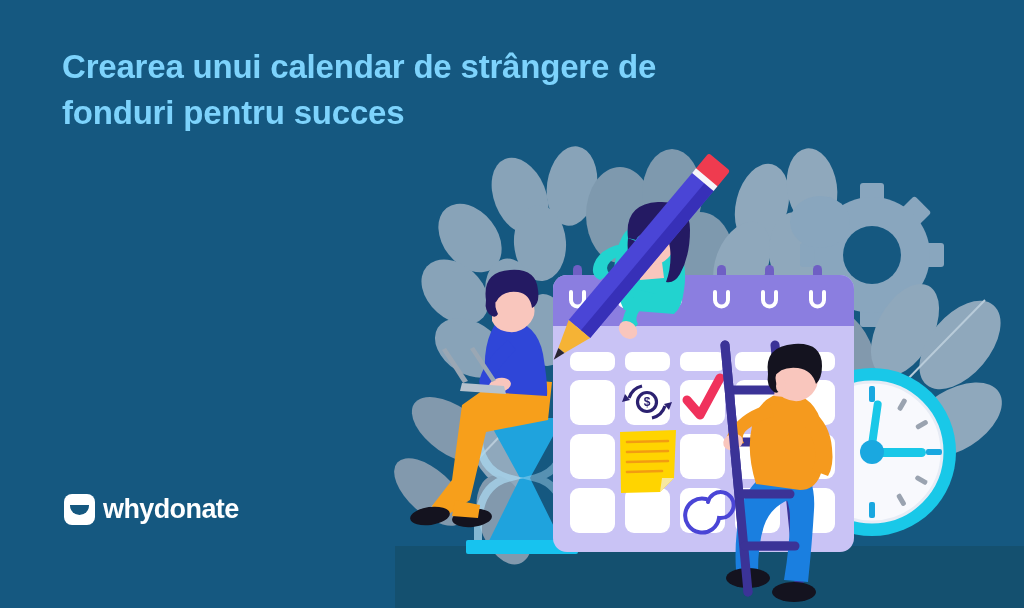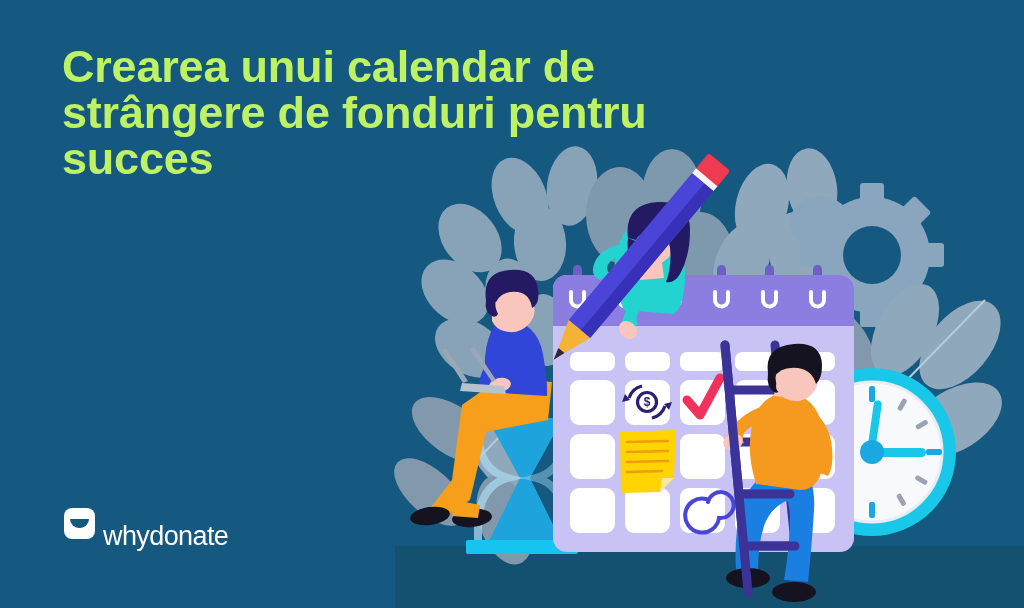--- a/index.html
+++ b/index.html
@@ -21,43 +21,42 @@
     background:#155880;
   }
   .ground-dark {
     position:absolute; left:395px; bottom:0; width:629px; height:62px;
     background:#14506f;
   }
   
   .headline {
     position:absolute; left:62px; top:44px;
     width:700px;
-    color:#bef264;
-    font-size:45px; font-weight:bold; line-height:46px;
+    color:#7dd3fc;
+    font-size:33px; font-weight:bold; line-height:46px;
     letter-spacing:-0.2px;
   }
   
   .logo {
     position:absolute; left:64px; top:494px;
     display:flex; align-items:center; gap:8px;
   }
   .logo-mark {
     width:31px; height:31px; border-radius:8px; background:#ffffff;
     position:relative; flex:0 0 auto;
   }
   .logo-mark::after {
     content:""; position:absolute;
     left:6px; top:11px; width:19px; height:9.5px;
     background:#155880;
     border-radius:0 0 10px 10px;
   }
   .logo-text {
-    color:#ffffff; font-size:27px; font-weight:normal; letter-spacing:-0.6px;
+    color:#ffffff; font-size:27px; font-weight:bold; letter-spacing:-0.6px;
     line-height:31px;
-    margin-top:27px;
   }
   
   .illus { position:absolute; left:0; top:0; width:1024px; height:608px; }
   .illus svg { display:block; }
 </style>
 </head>
 <body>
 
 <div id="banner">
 

